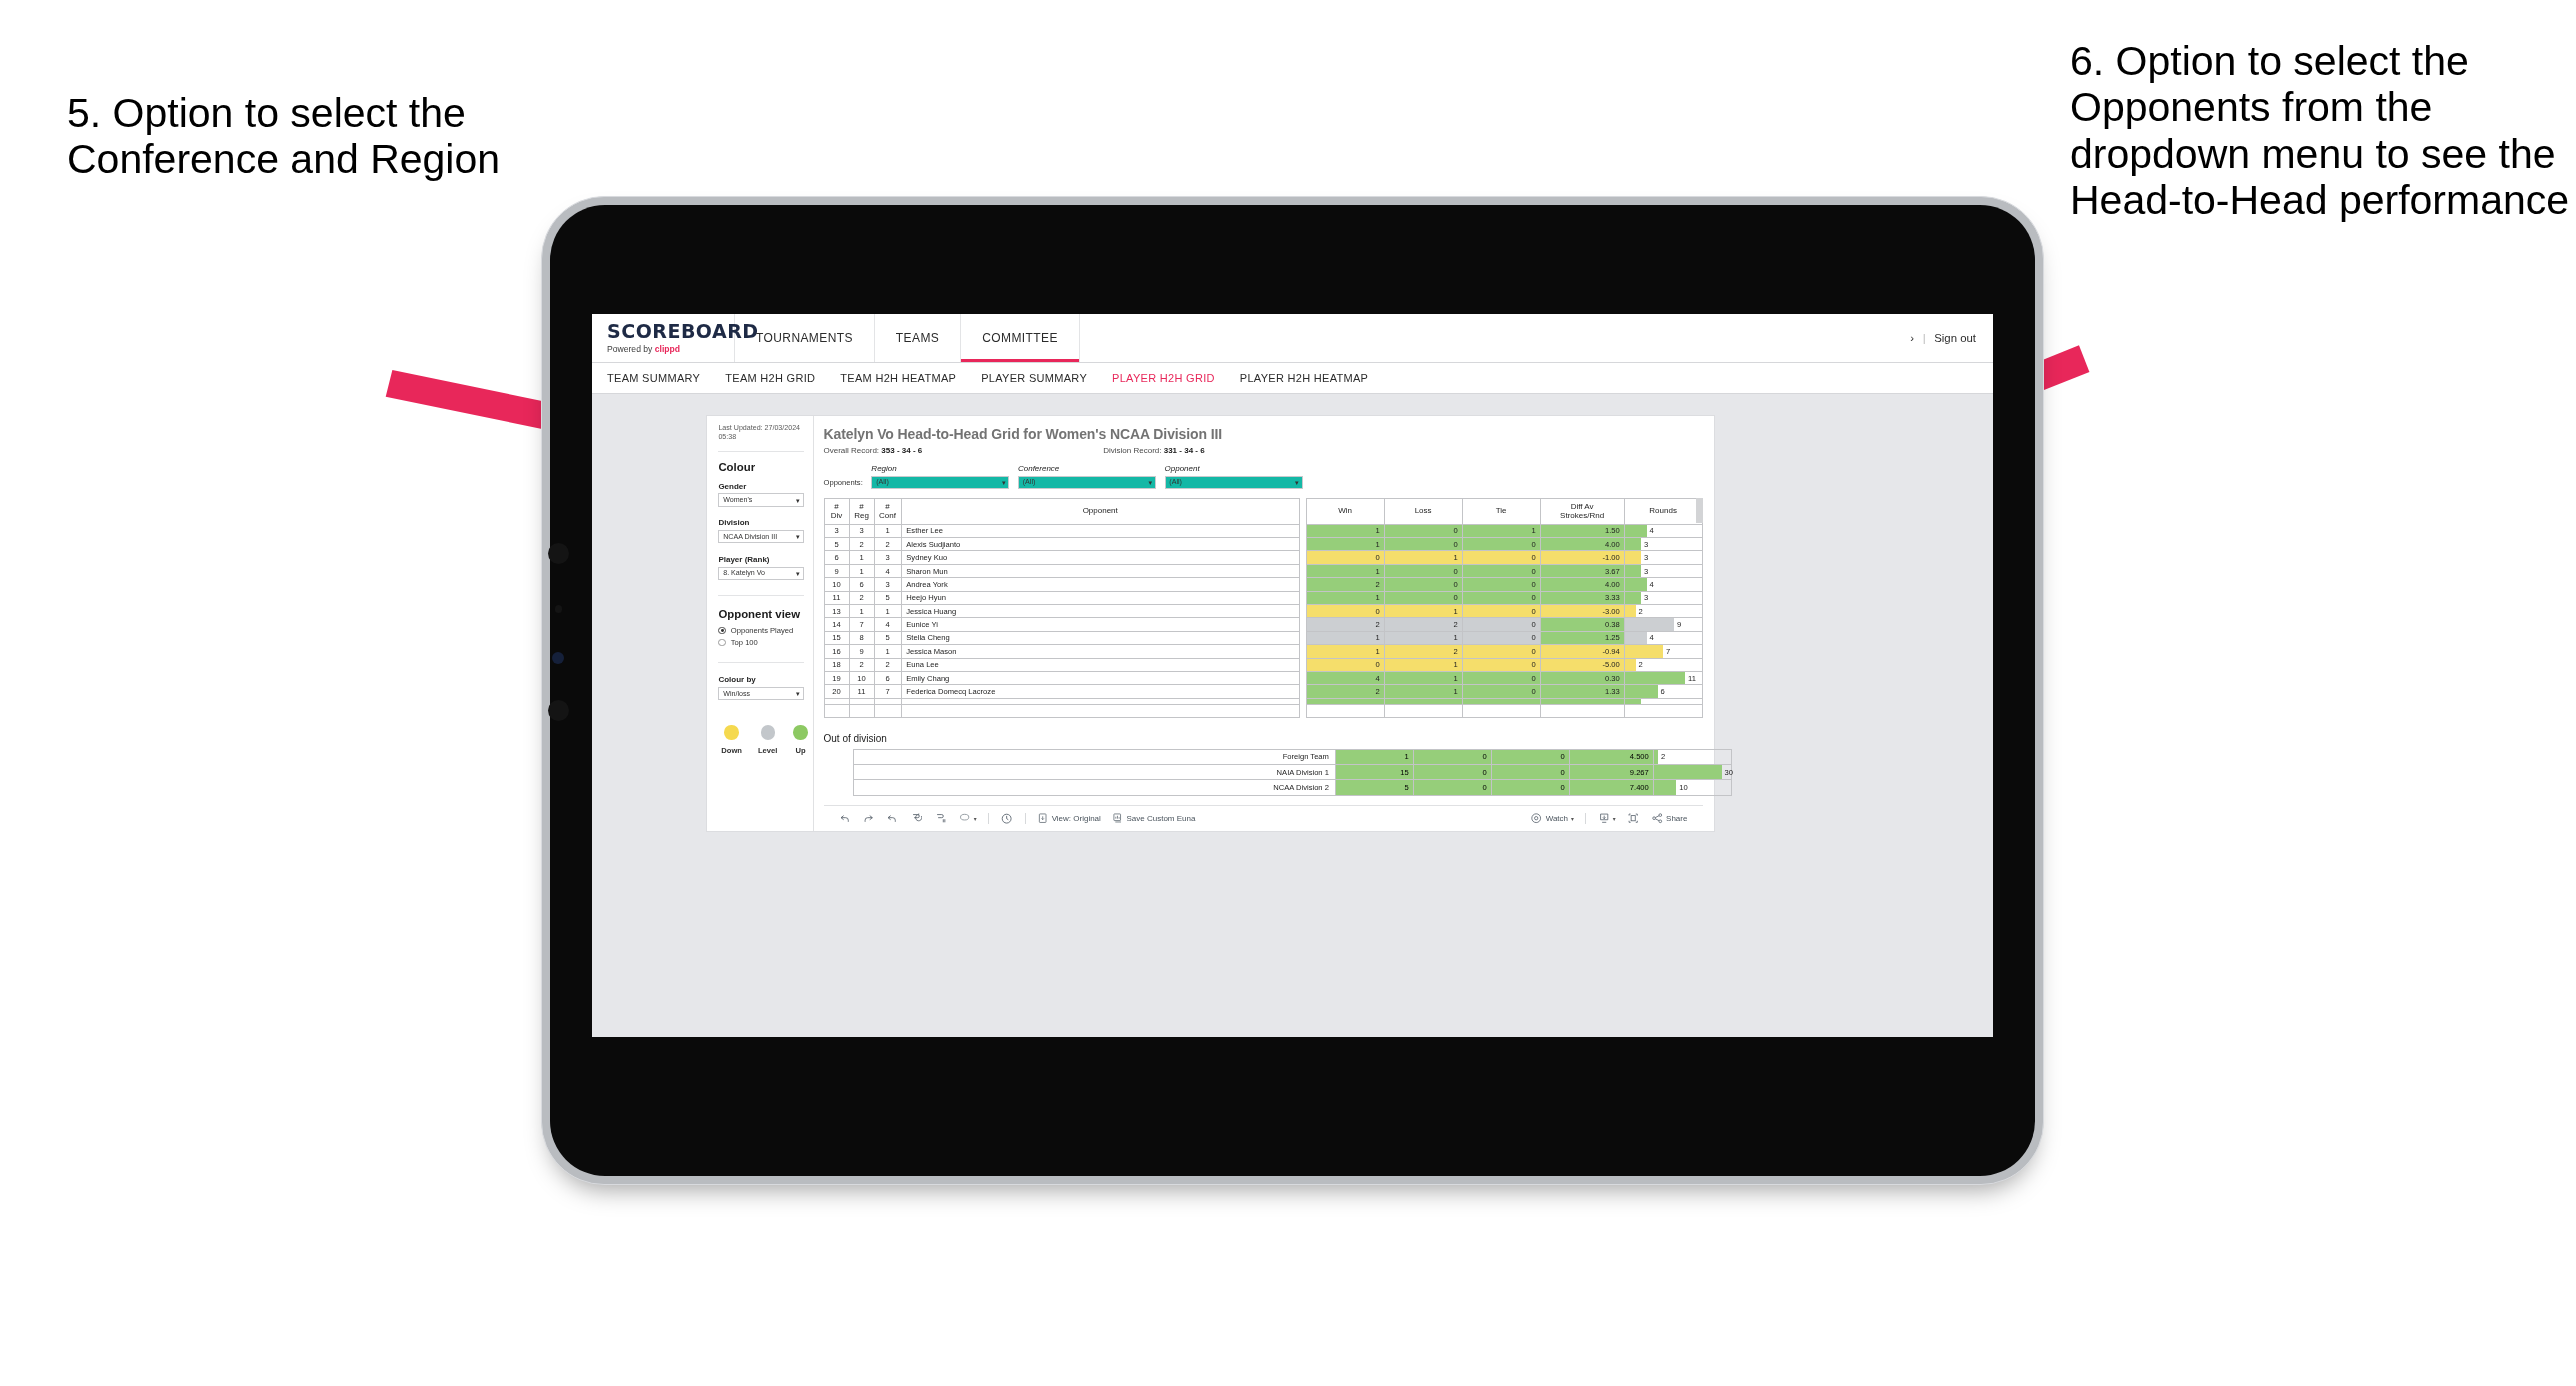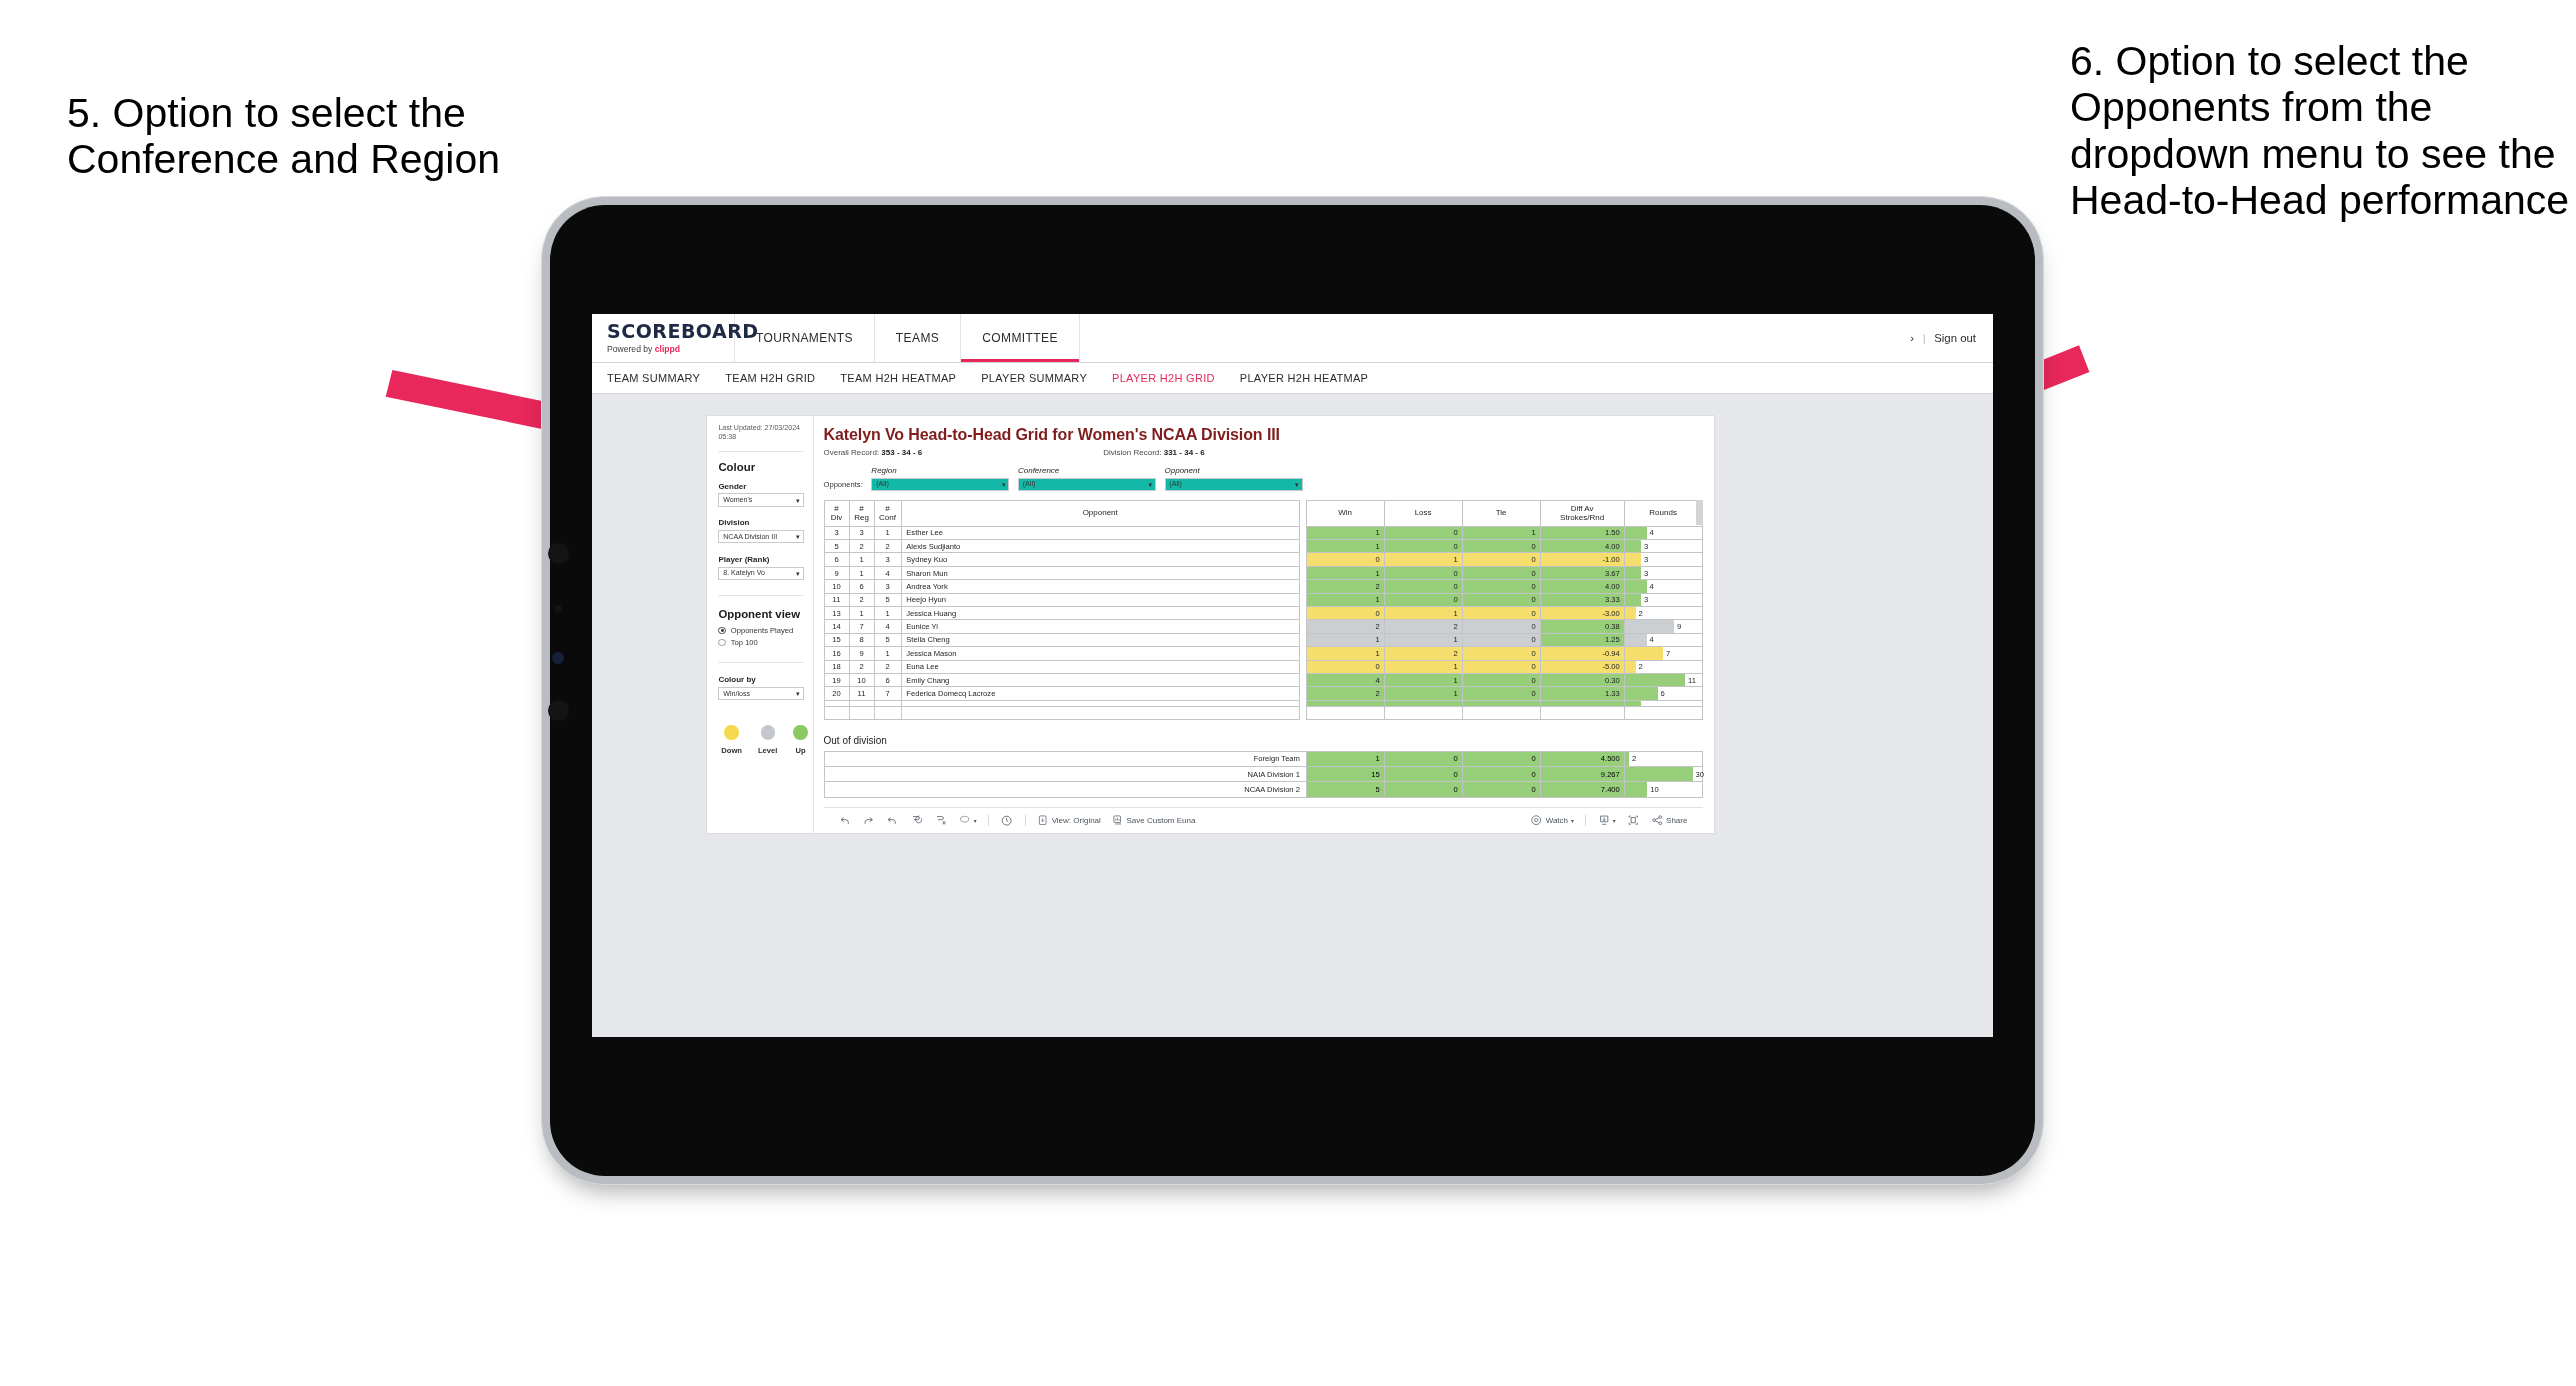--- a/index.html
+++ b/index.html
@@ -74,21 +74,21 @@
   .radio.on{border-color:#4a4a4a;}
   .radio.on::after{content:"";position:absolute;left:1.4px;top:1.4px;width:2.9px;height:2.9px;border-radius:50%;background:#333;}
   .radio-lb{font-size:7.6px;color:#333;}
   .legend{display:flex;gap:16px;margin-top:25px;padding-left:2.9px;}
   .lg{display:flex;flex-direction:column;align-items:center;gap:6.7px;}
   .dot{width:14.3px;height:14.3px;border-radius:50%;}
   .lg-t{font-size:7.6px;font-weight:bold;color:#303030;}
 
   
   #main{flex:1;padding:9.5px 11.4px 0 9.5px;box-sizing:border-box;min-width:0;}
-  #viz-title{font-size:16px;font-weight:bold;color:#7f1d1d;letter-spacing:-0.1px;}
+  #viz-title{font-size:14px;font-weight:bold;color:#737373;letter-spacing:-0.1px;}
   #rec-row{display:flex;margin-top:4.8px;font-size:8px;color:#4a4a4a;}
   #rec-row b{color:#1b1b1b;}
   #rec-2{margin-left:181px;}
   #filters{display:flex;align-items:flex-end;margin-top:8.6px;gap:8.6px;}
   #opp-lbl{font-size:7.6px;color:#333;padding-bottom:1.9px;}
   .f-col{display:flex;flex-direction:column;width:138px;}
   .f-lb{font-size:8px;color:#262626;margin-bottom:2.9px;font-style:italic;}
   .f-sel{height:13.3px;border:1px solid #c9cacd;background:#14b8a6;display:flex;align-items:center;justify-content:space-between;padding:0 2.9px 0 3.8px;box-sizing:border-box;}
   .f-sel span{font-size:7.1px;color:#333;}
 
@@ -102,21 +102,21 @@
   .gapcol{border:none !important;width:6.7px;}
   .bar-cell{position:relative;padding:0 !important;}
   .bar{position:absolute;left:0;top:0;bottom:0;}
   .bar-lb{position:absolute;top:0;bottom:0;display:flex;align-items:center;font-size:7.6px;color:#1d1d1d;}
   .blank-row td{height:40px;background:#fff;}
   #scrollthumb{position:absolute;right:0;top:0;width:6.7px;height:25px;background:#d3d4d6;}
   #tbl-wrap{position:relative;}
 
   
   #ood-h{font-size:10px;color:#1b1b1b;margin:15px 0 4.8px 0;}
-  table.ood{border-collapse:collapse;table-layout:fixed;width:100%;font-size:7.6px;}
+  table.ood{border-collapse:collapse;table-layout:fixed;width:100%;font-size:7.6px;margin-left:29px;}
   table.ood td{border:1px solid #c3c4c7;height:14.3px;padding:0;}
   .ood-name{text-align:right;padding-right:5.7px !important;color:#1d1d1d;}
 
   
   #toolbar{height:25px;border-top:1px solid #e0e1e3;display:flex;align-items:center;gap:0;padding:0 9.5px;font-size:8px;color:#49535c;margin-top:9.5px;}
   .tb{display:flex;align-items:center;gap:2.9px;padding:0 5.7px;cursor:pointer;white-space:nowrap;}
   .tb svg{display:block;}
   .tb-sep{width:1px;height:11.4px;background:#d7d9db;margin:0 5.7px;}
   .tb-spacer{flex:1;}
 </style>

